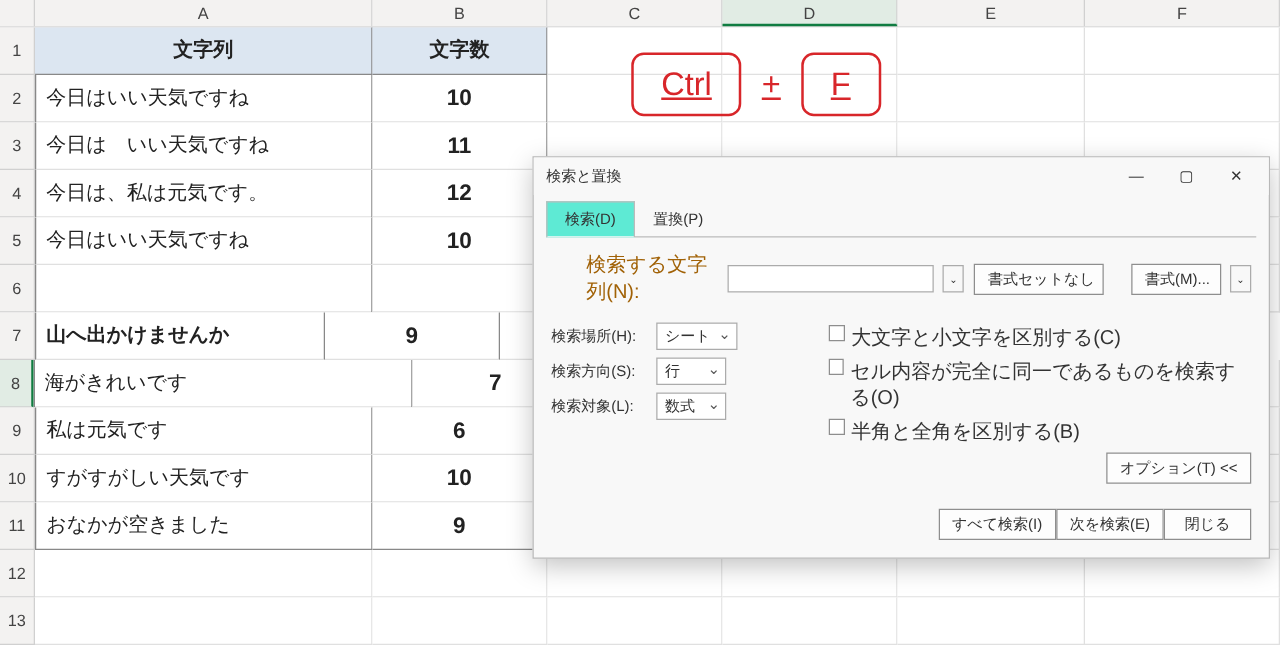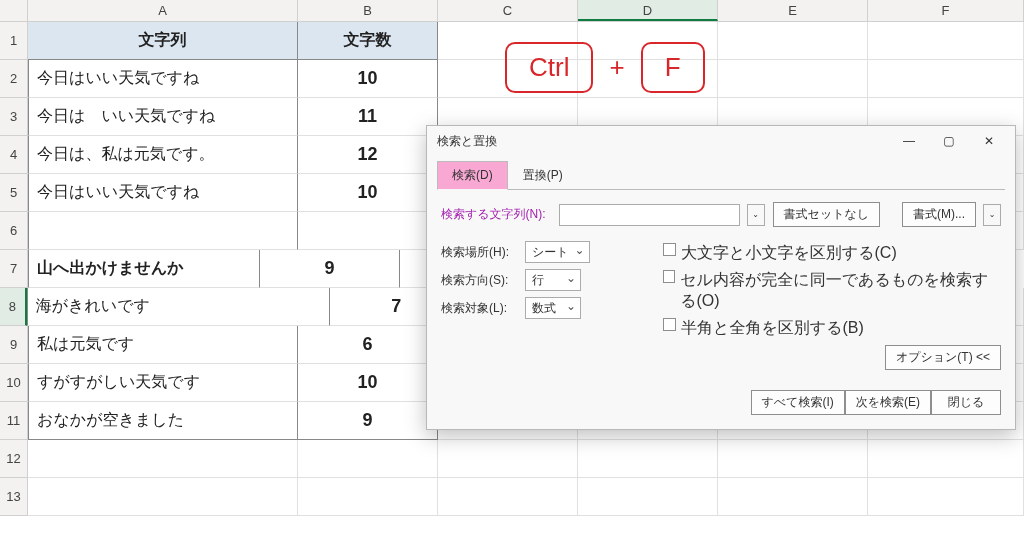--- a/index.html
+++ b/index.html
@@ -102,20 +102,21 @@
 
 
 .anno {
   position: absolute;
   top: 42px; left: 505px;
   display: flex;
   align-items: center;
   gap: 16px;
   color: #d8262a;
   font-size: 26px;
+  text-decoration: underline;
 }
 .key {
   border: 2.5px solid #d8262a;
   border-radius: 10px;
   padding: 8px 22px;
   font-size: 26px;
 }
 .plus { font-size: 26px; }
 
 
@@ -151,38 +152,38 @@
 .tab {
   padding: 5px 14px;
   border: 1px solid transparent;
   border-bottom: none;
   font-size: 12px;
   color: #333;
   position: relative;
   top: 1px;
 }
 .tab.active {
-  background: #f9a8d4;
+  background: #5eead4;
   border: 1px solid #bbb;
   border-bottom: 1px solid #f8f8f8;
 }
 .tab-underline {
   border-bottom: 1px solid #bbb;
   margin: 0 10px;
 }
 .dlg-body {
   padding: 12px 14px 10px 14px;
 }
 .form-row {
   display: flex;
   align-items: center;
   gap: 8px;
   margin-bottom: 10px;
 }
-.form-label { width: 110px; font-size: 12px; color: #a21caf; }
+.form-label { width: 110px; font-size: 16px; color: #a16207; margin-left: 28px; }
 .form-label-s { width: 78px; font-size: 12px; color: #333; }
 .text-input {
   flex: 1;
   height: 22px;
   border: 1px solid #ababab;
   padding: 1px 4px;
   font-size: 12px;
   background: #fff;
 }
 .dd-btn {

